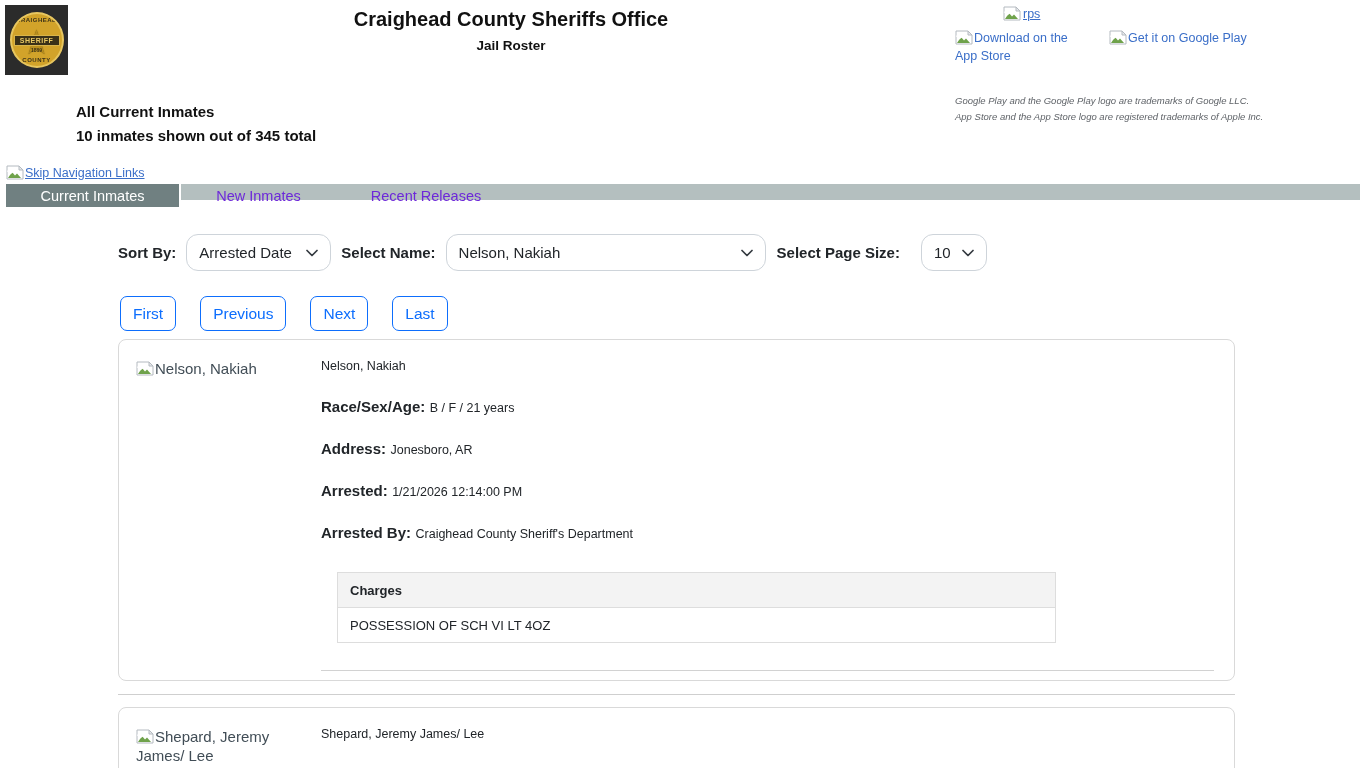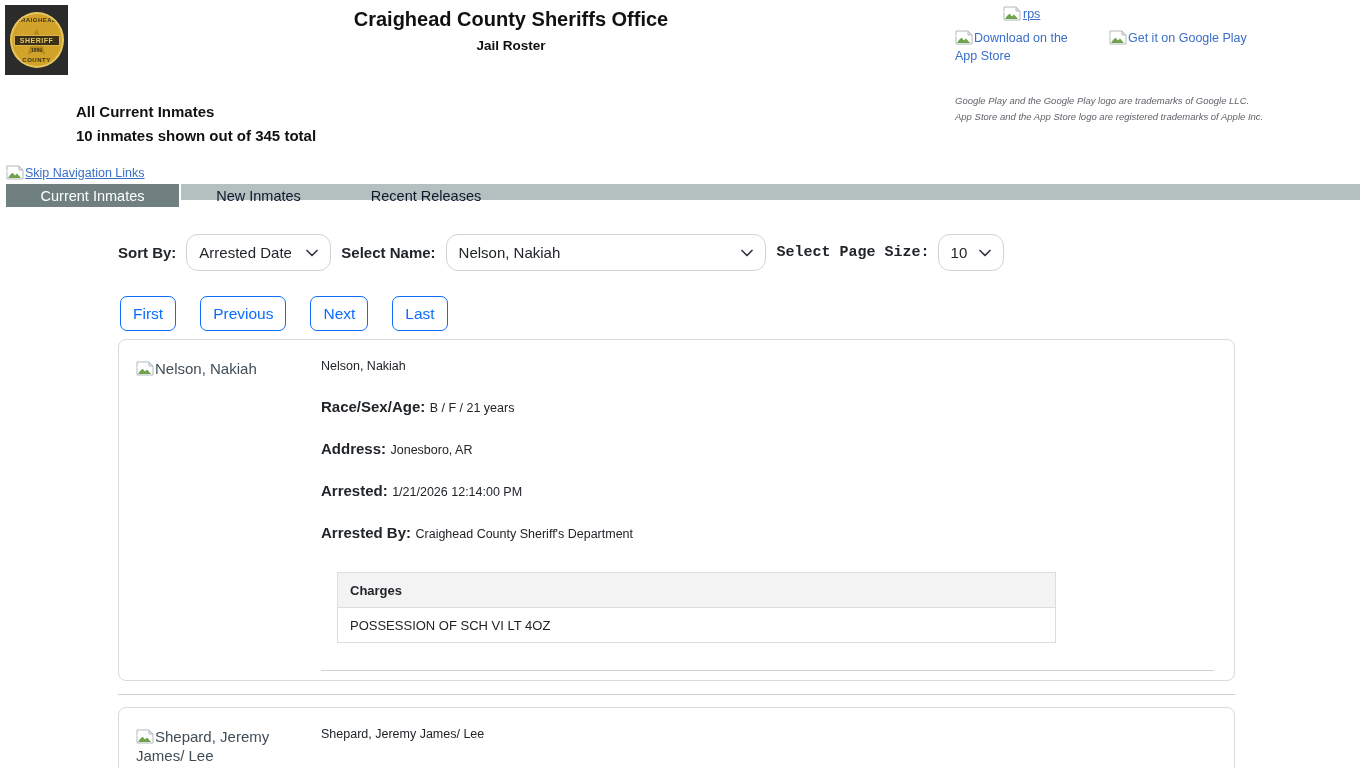--- a/index.html
+++ b/index.html
@@ -42,38 +42,38 @@
   
   .stats { position:absolute; left:76px; top:100px; }
   .stats div { font-size:15px; font-weight:bold; line-height:24px; color:#111; }
 
   
   .skipnav { position:absolute; left:6px; top:165px; display:inline-flex; align-items:center;
              font-size:12.5px; color:#3a6ec8; text-decoration:underline; cursor:pointer; }
   .tabbar { position:absolute; left:6px; top:184px; width:1354px; height:16px;
             background:#b4bfbf; display:flex; }
   .tab { height:23px; display:flex; align-items:center; justify-content:center;
-         color:#0f172a; font-size:14.5px; cursor:pointer; }
+         color:#6d28d9; font-size:14.5px; cursor:pointer; }
   .tab.active { background:#708081; color:#ffffff; border-right:2px solid #ffffff; }
   .tab.t1 { width:175px; }
   .tab.t2 { width:155px; }
   .tab.t3 { width:180px; }
 
   
   .controls { position:absolute; left:118px; top:234px; display:flex; align-items:center; }
   .ctl-label { font-size:15px; font-weight:bold; color:#212529; white-space:nowrap; }
   .selectbox { height:37px; border:1px solid #ced4da; border-radius:12px; background:#fff;
                display:flex; align-items:center; justify-content:space-between;
                padding:0 12px; font-size:15px; color:#212529; cursor:pointer; }
   .chev { width:12px; height:8px; flex:none; margin-left:10px; }
   .sel-sort { width:145px; margin-left:10px; }
   .lbl-name { margin-left:10px; }
   .sel-name { width:320px; margin-left:10px; }
-  .lbl-size { margin-left:11px;font-family:Liberation Mono, monospace; }
-  .sel-size { width:66px; margin-left:8px; }
+  .lbl-size { margin-left:11px; }
+  .sel-size { width:66px; margin-left:21px; }
 
   .pager { position:absolute; left:120px; top:296px; display:flex; gap:24px;border-radius:10px; }
   .btn { height:35px; background:#fff; border:1px solid #0d6efd; border-radius:7px;
          color:#0d6efd; font-size:15.5px; padding:0 12px; cursor:pointer;
          font-family:"Liberation Sans", sans-serif; }
 
   
   .card { position:absolute; left:118px; width:1117px; background:#fff;
           border:1px solid #d9d9d9; border-radius:8px; }
   .card1 { top:339px; height:342px; }

